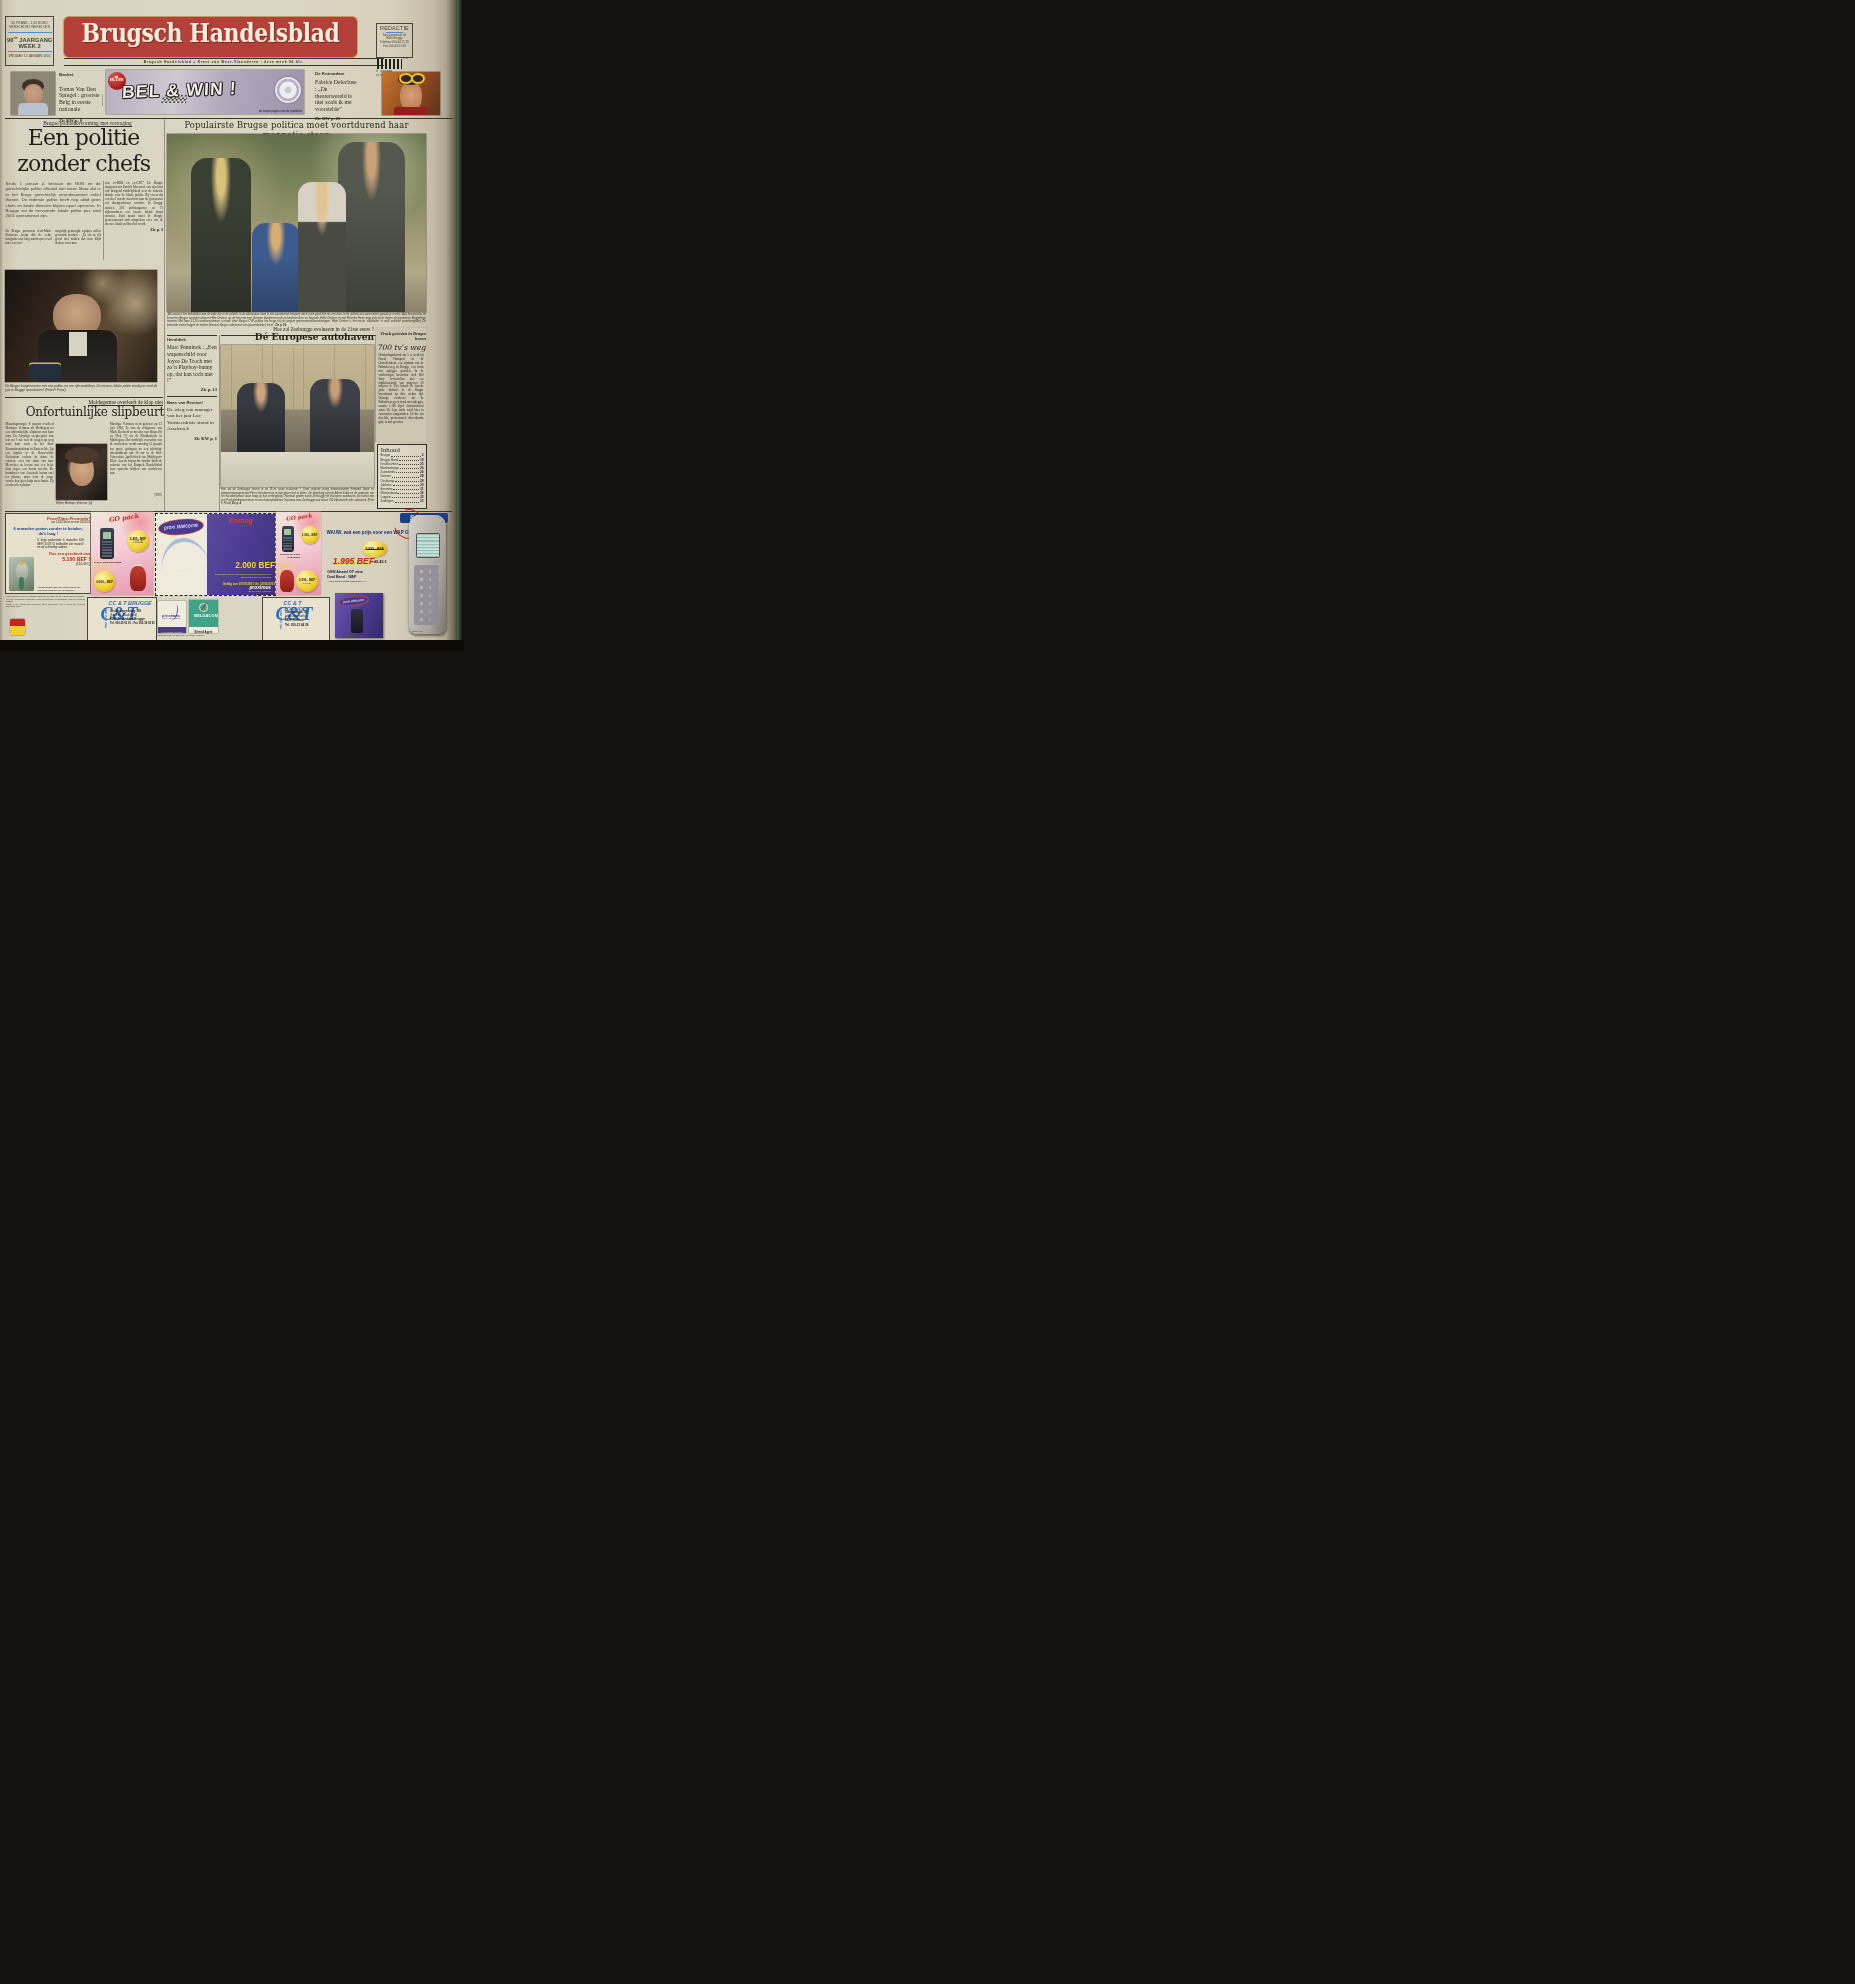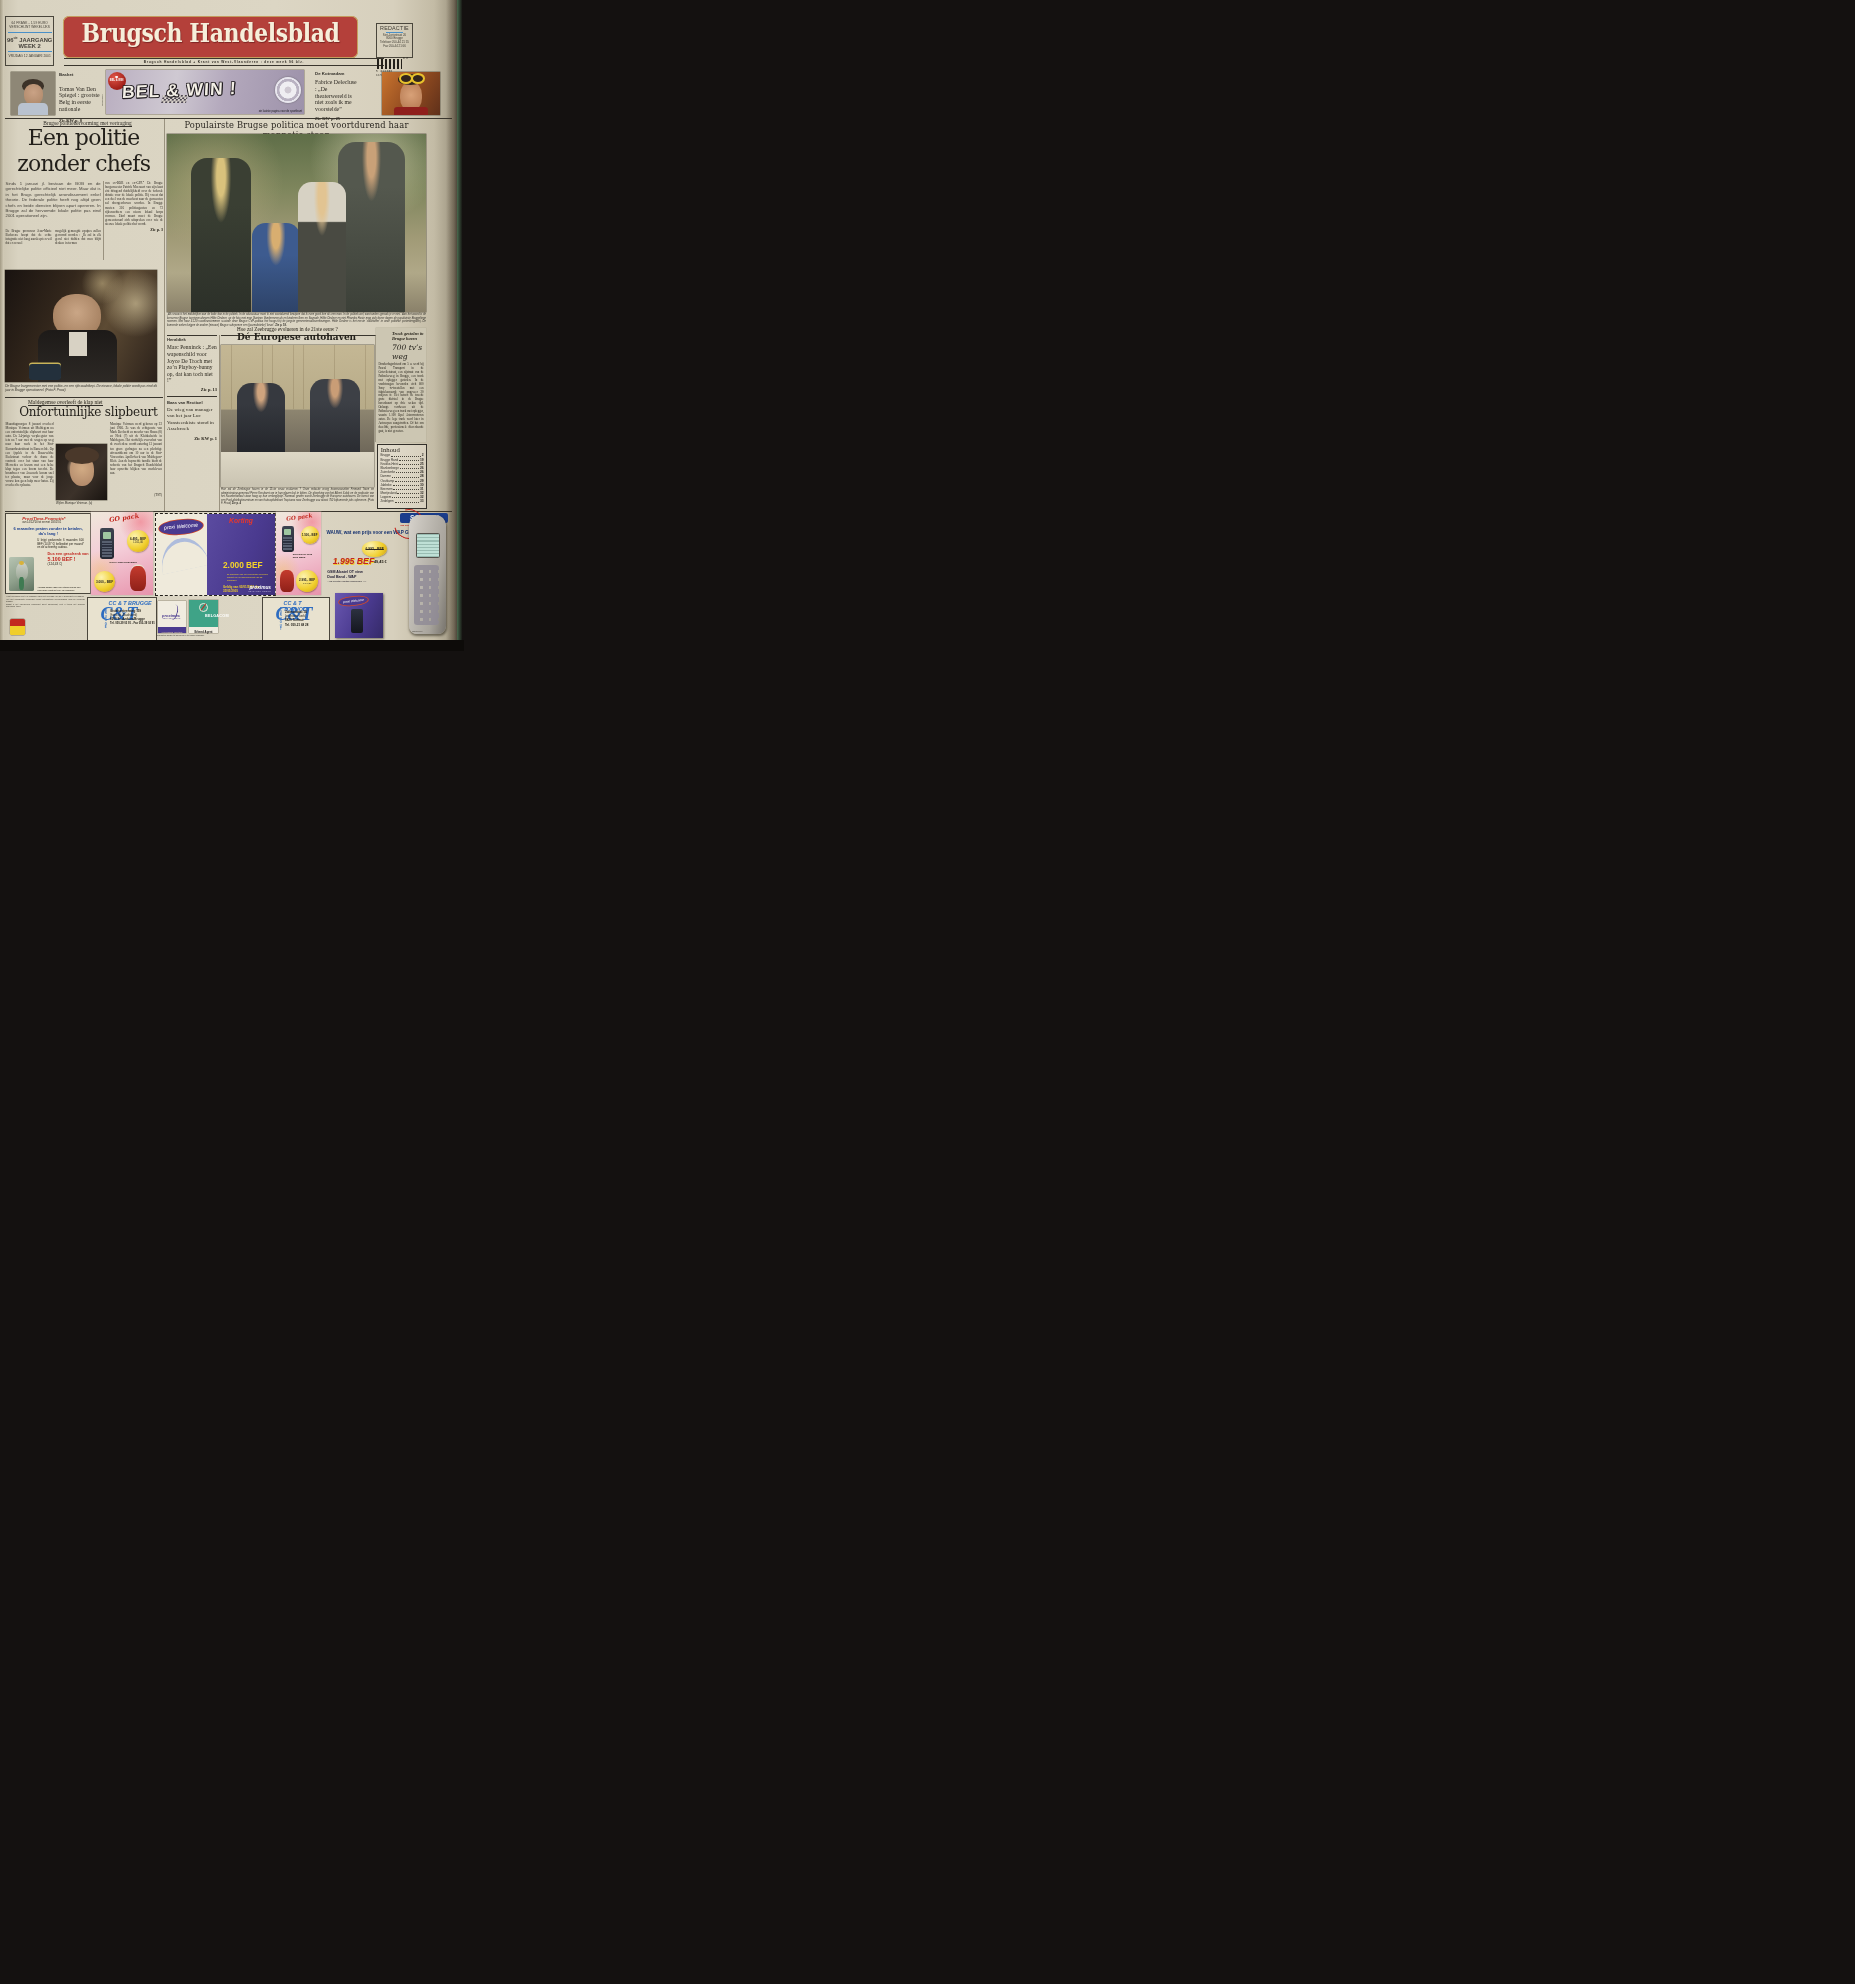--- a/index.html
+++ b/index.html
@@ -6,21 +6,21 @@
   .scan{position:relative;width:464px;height:651px;background:#86efac;overflow:hidden;
         font-family:"Liberation Serif",serif;color:#262219;}
   .paper{position:absolute;left:0;top:0;width:457px;height:641px;
          background:linear-gradient(90deg,#c9c2ae 0%,#d9d3c1 4%,#dcd6c4 60%,#d7d0bd 86%,#c3bba5 95%,#978f7a 100%);}
   .abs{position:absolute;}
   .hairline{background:#3a362e;height:0.4px;}
   .vr{position:absolute;width:0.4px;background:#9a927f;}
   .sans{font-family:"Liberation Sans",sans-serif;}
   .ser{font-family:"Liberation Serif",serif;}
   .dser{font-family:"DejaVu Serif",serif;}
-  .it{font-style:italic;} .b{font-weight:bold;} .ctr{text-align:left;padding-left:16px;} .just{text-align:justify;}
+  .it{font-style:italic;} .b{font-weight:bold;} .ctr{text-align:right;} .just{text-align:justify;}
   .photo{position:absolute;overflow:hidden;background:#8e8776;box-shadow:0 0 0 0.4px #55503f;}
   
   .infobox{left:5.2px;top:16.3px;width:47px;height:48px;border:0.4px solid #4a463c;
            font-family:"Liberation Sans",sans-serif;color:#3f3b33;}
   .infobox .row1{padding:4px 1.2px 2.4px;font-size:3.2px;line-height:4px;text-align:center;letter-spacing:0.1px;}
   .blueline{height:0.8px;background:#4a90c8;margin:0 1.6px;}
   .infobox .row2{padding:2.4px 0.8px;font-size:5.8px;line-height:6px;text-align:center;font-weight:bold;color:#45413a;}
   .infobox .row2 sup{font-size:2.8px;}
   .infobox .row3{padding:2px 0.4px;font-size:3.3px;text-align:center;}
   .mast{left:63px;top:16px;width:295px;height:42px;background:#b4403a;border-radius:6.4px;

